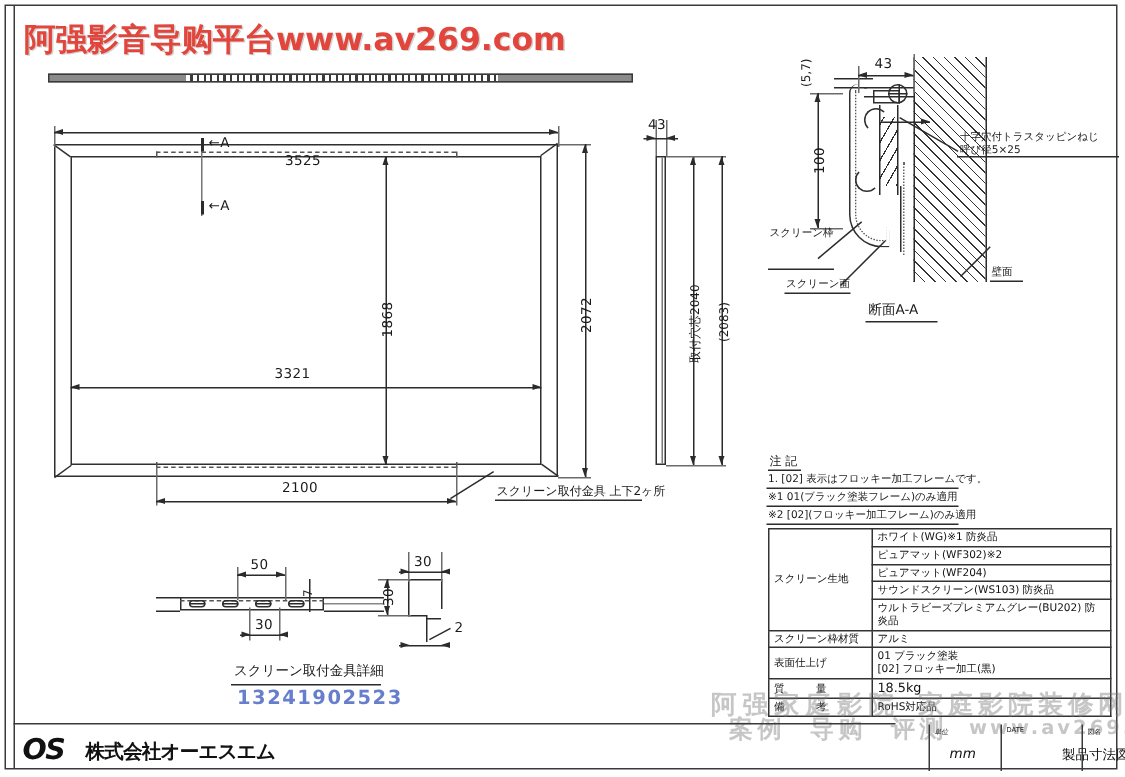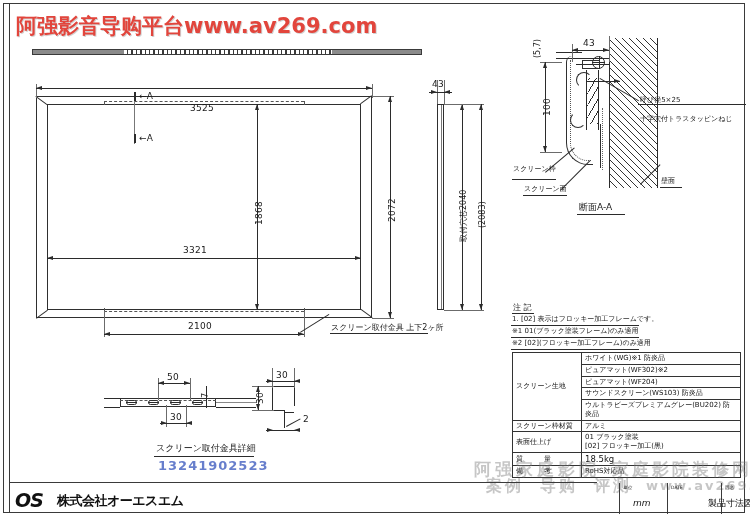--- a/index.html
+++ b/index.html
@@ -209,21 +209,21 @@
       <div class="v" style="left:12.5px;top:0;height:13px;"></div>
       <div class="h" style="left:6px;top:6px;width:13px;"></div>
     </div>
     <div class="h" style="left:588px;top:81px;width:32px;"></div>
     <div class="arrowR" style="left:614px;top:78.5px;"></div>
 
     <div class="abs" style="left:600px;top:78px;width:40px;height:28px;">
       <div class="h" style="left:0;top:0;width:45px;transform-origin:0 0;transform:rotate(30deg);"></div>
     </div>
     <div class="h" style="left:638px;top:104px;width:108px;"></div>
-    <div class="t jp" style="left:640px;top:88px;margin-top:28px;">十字穴付トラスタッピンねじ</div>
+    <div class="t jp" style="left:640px;top:88px;">十字穴付トラスタッピンねじ</div>
     <div class="t jp" style="left:640px;top:97px;">呼び径5×25</div>
 
     <div class="v-thin" style="left:572px;top:44px;height:18px;"></div>
     <div class="v-thin" style="left:609px;top:36px;height:26px;"></div>
     <div class="h" style="left:572px;top:50px;width:37px;"></div>
     <div class="arrowL" style="left:572px;top:47.5px;"></div>
     <div class="arrowR" style="left:603px;top:47.5px;"></div>
     <div class="t dim" style="left:583px;top:39px;">43</div>
 
     <div class="h-thin" style="left:540px;top:62px;width:22px;"></div>
@@ -232,21 +232,21 @@
     <div class="arrowU" style="left:542.5px;top:62px;"></div>
     <div class="arrowD" style="left:542.5px;top:146px;"></div>
     <div class="t dim rot" style="left:543px;top:116px;">100</div>
 
     <div class="t dim-sm rot" style="left:534px;top:58px;">(5,7)</div>
 
     <div class="abs" style="left:545px;top:140px;width:34px;height:32px;">
       <div class="h" style="left:0;top:32px;width:38px;transform-origin:0 0;transform:rotate(-40deg);"></div>
     </div>
     <div class="h" style="left:512px;top:179px;width:44px;"></div>
-    <div class="t jp" style="left:513px;top:166px;">スクリーン枠</div>
+    <div class="t jp" style="left:513px;top:152px;">スクリーン枠</div>
 
     <div class="abs" style="left:560px;top:160px;width:38px;height:30px;">
       <div class="h" style="left:0;top:30px;width:42px;transform-origin:0 0;transform:rotate(-45deg);"></div>
     </div>
     <div class="h" style="left:523px;top:195px;width:44px;"></div>
     <div class="t jp" style="left:524px;top:186px;">スクリーン面</div>
 
     <div class="abs" style="left:640px;top:160px;width:36px;height:24px;">
       <div class="h" style="left:0;top:24px;width:28px;transform-origin:0 0;transform:rotate(-45deg);"></div>
     </div>

